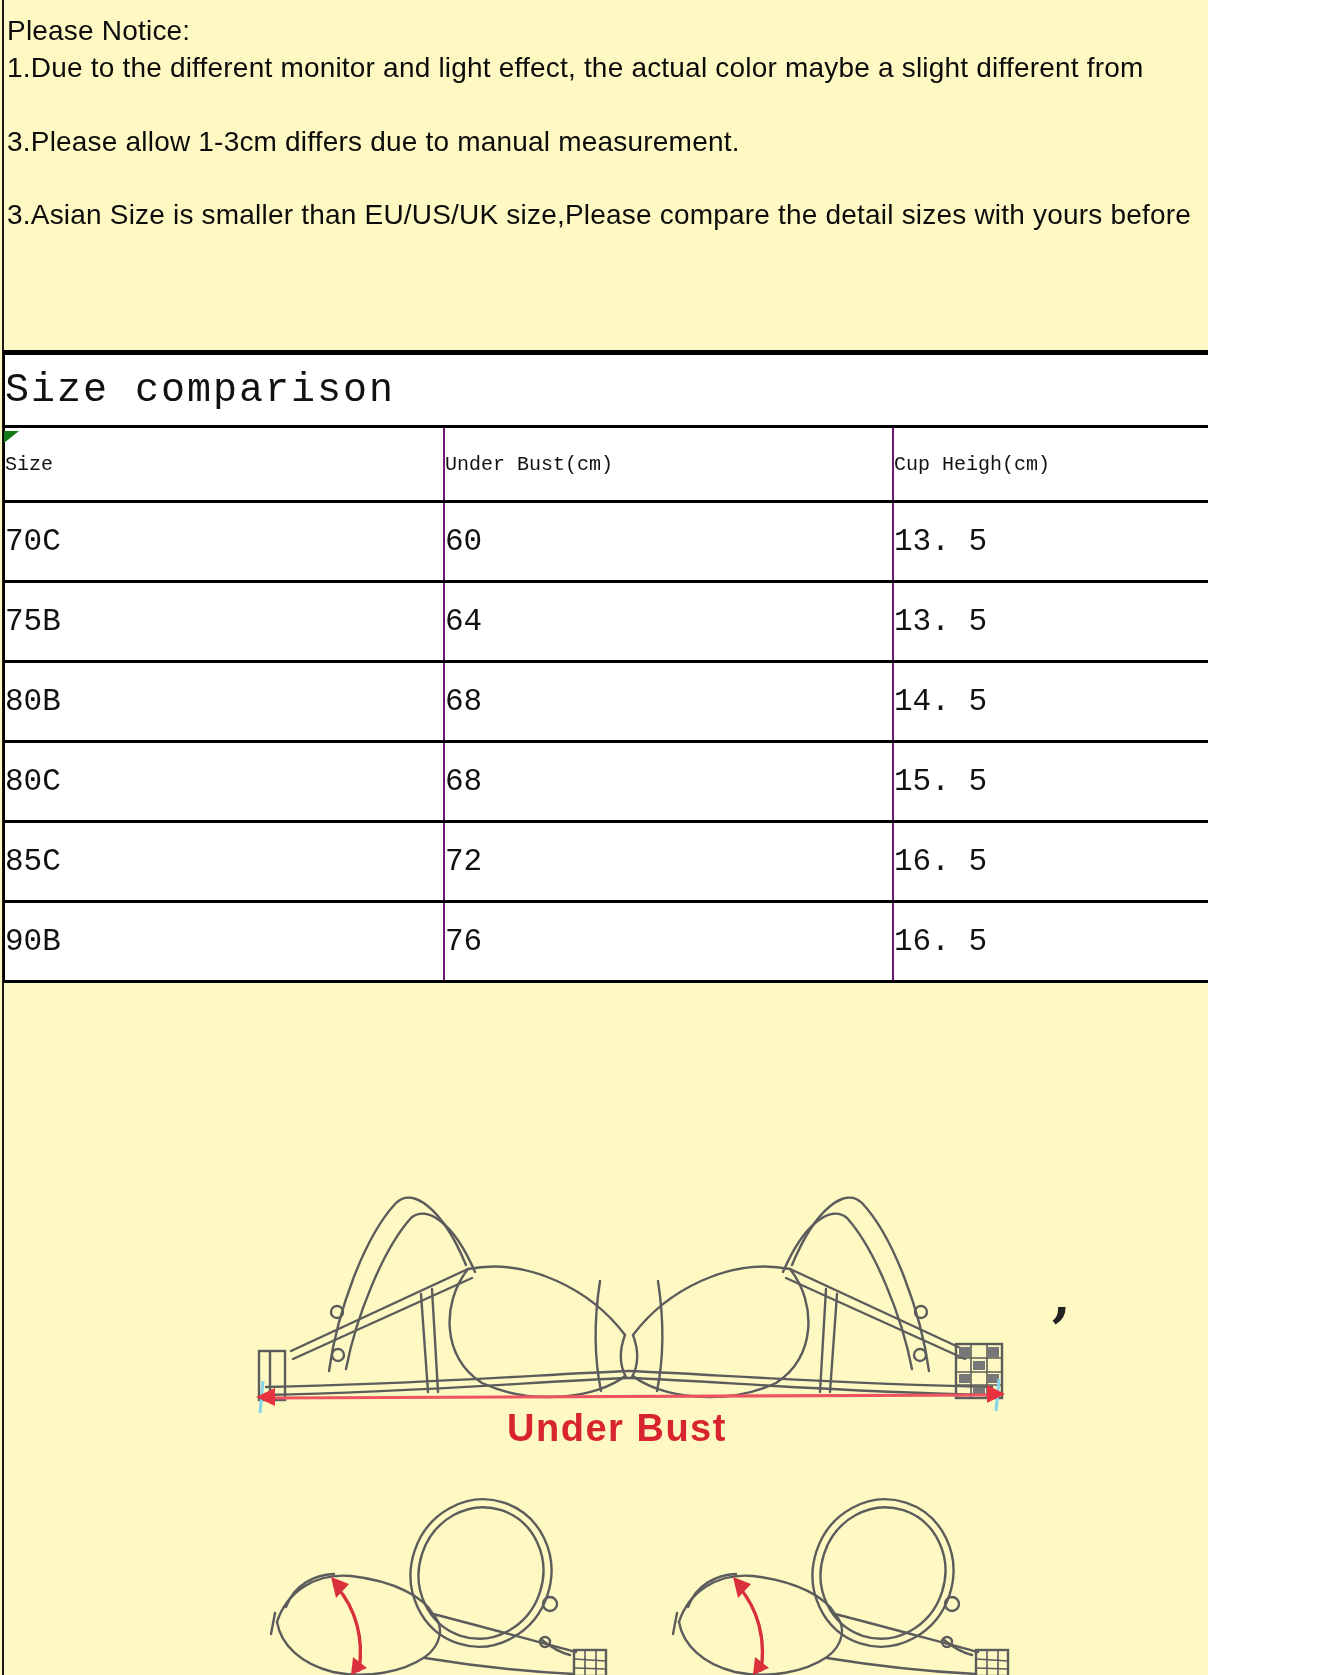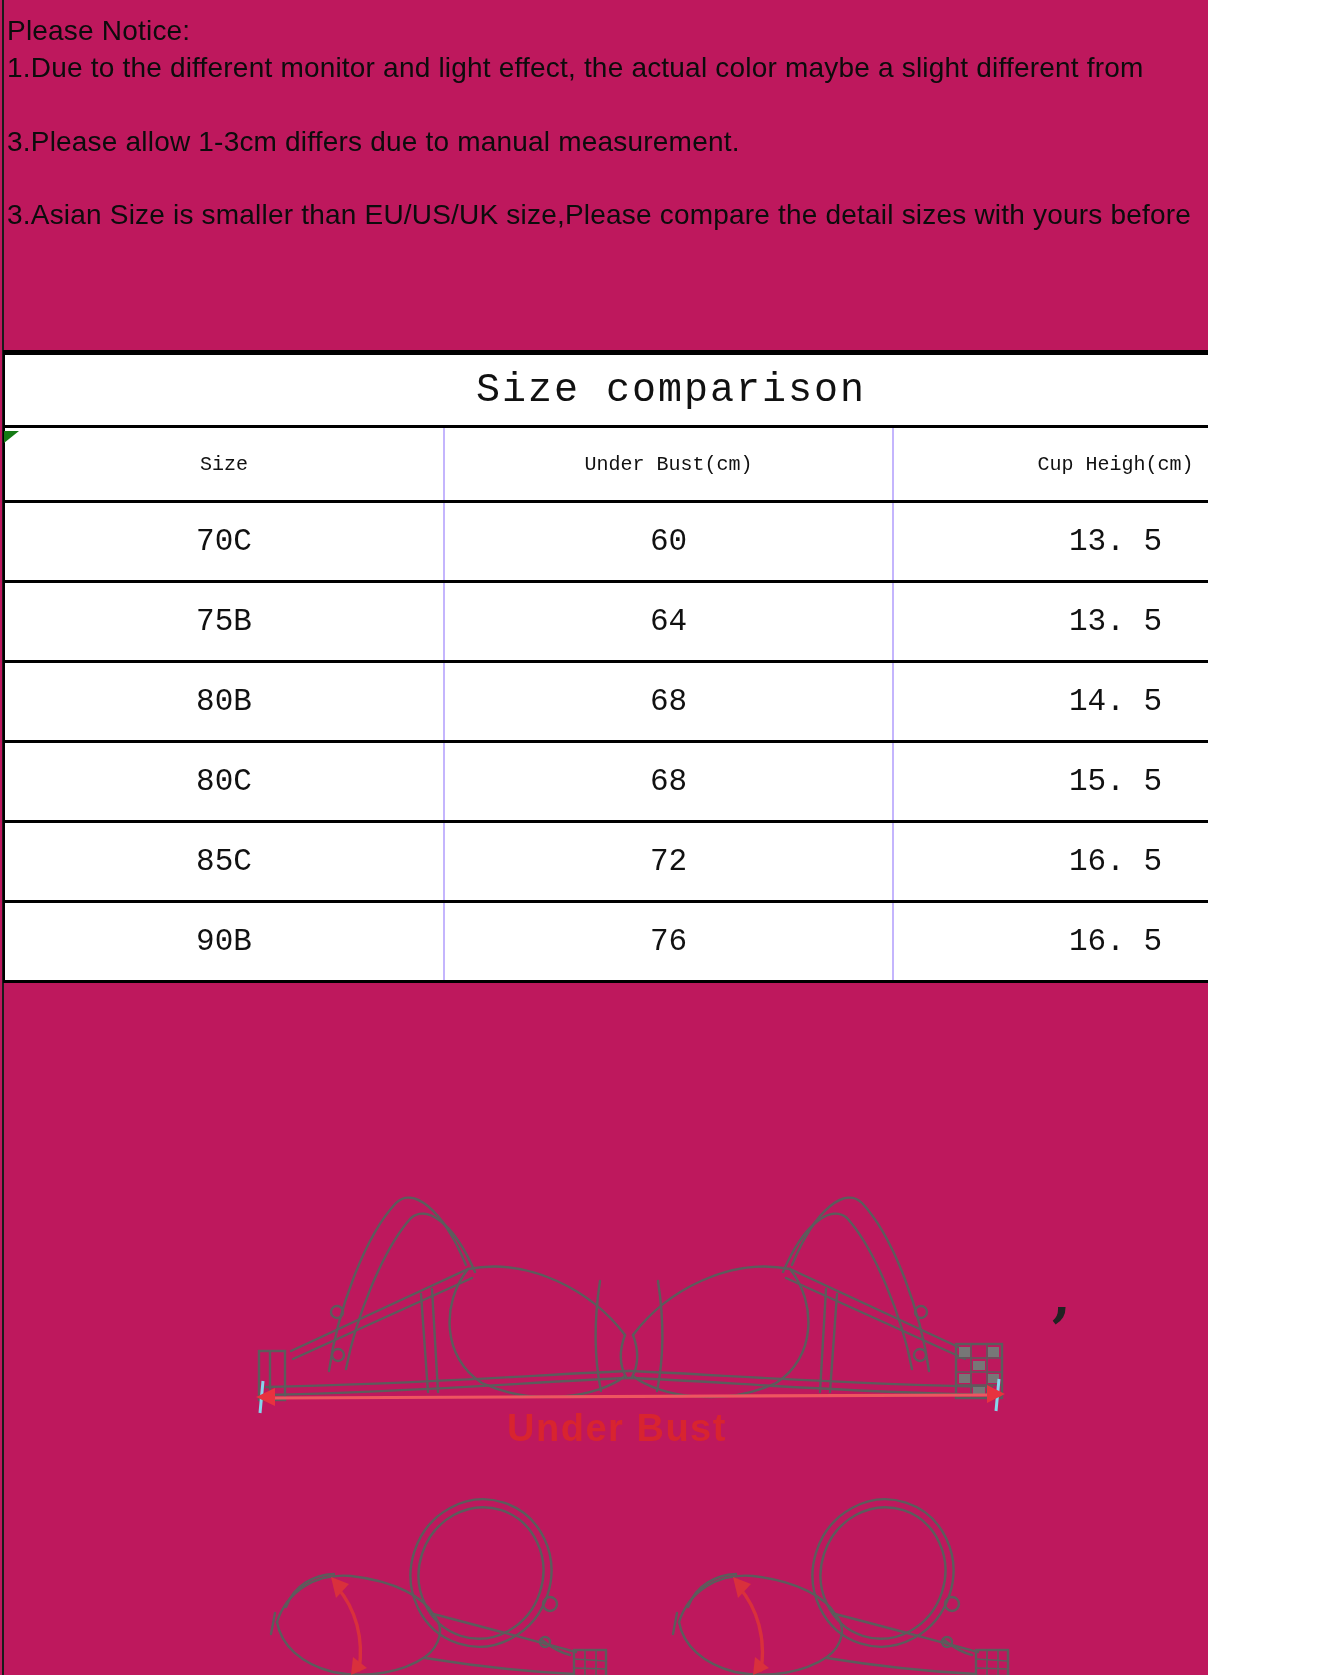--- a/index.html
+++ b/index.html
@@ -1,19 +1,19 @@
 <!DOCTYPE html>
 <html><head>
 <meta charset="utf-8">
 <style>
   html,body{margin:0;padding:0;background:#ffffff;}
   #page{
     position:relative;
     width:1208px;height:1675px;
-    background:#be185d;
+    background:#fef9c3;
     overflow:hidden;
     font-family:"Liberation Sans", sans-serif;
     color:#0c0c0c;
   }
   .vborder{position:absolute;top:0;height:1675px;background:#1a1a1a;}
   #border-left{left:2px;width:2px;}
   #border-right{left:1334px;width:3px;}
 
   
   #notice{
@@ -25,35 +25,35 @@
   .ngap2{height:36px;}
 
   
   #size-table{
     position:absolute;left:3px;top:350px;width:1334px;
     border-collapse:collapse;table-layout:fixed;
     background:#fff;
   }
   #size-table{border:2px solid #000;border-top:5px solid #000;border-bottom:3px solid #000;}
   #size-table td{
-    text-align:center;vertical-align:middle;
+    text-align:left;vertical-align:middle;
     font-family:"Liberation Mono","DejaVu Sans Mono",monospace;
     color:#111;
     padding:0;
   }
   td.title-cell{
     height:70px;font-size:40px;letter-spacing:2px;color:#161616;
   }
   tr.header-row td{
     height:72px;font-size:20px;border-top:3px solid #000;
   }
   tr.data-row td{
     height:77px;font-size:31px;border-top:3px solid #000;
   }
-  td.c2,td.c3{border-left:2px solid #c4b5fd;border-radius:23px;}
+  td.c2,td.c3{border-left:2px solid #701a75;border-radius:23px;}
 
   #green-marker{
     position:absolute;left:4px;top:431px;width:0;height:0;
     border-top:12px solid #157a15;
     border-right:15px solid transparent;
   }
 
   #diagram-svg{position:absolute;left:4px;top:1145px;}
 </style>
 </head>

